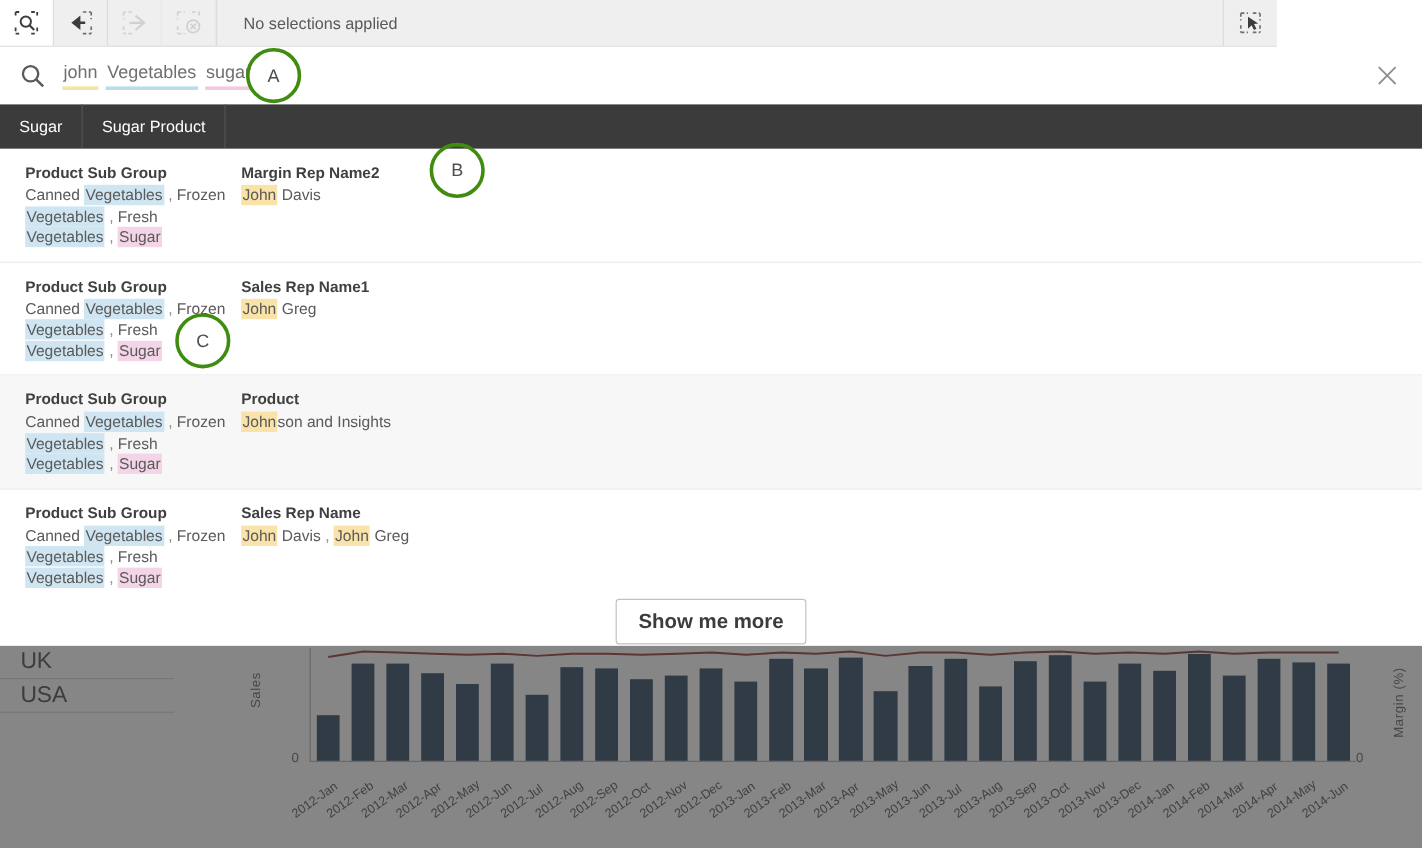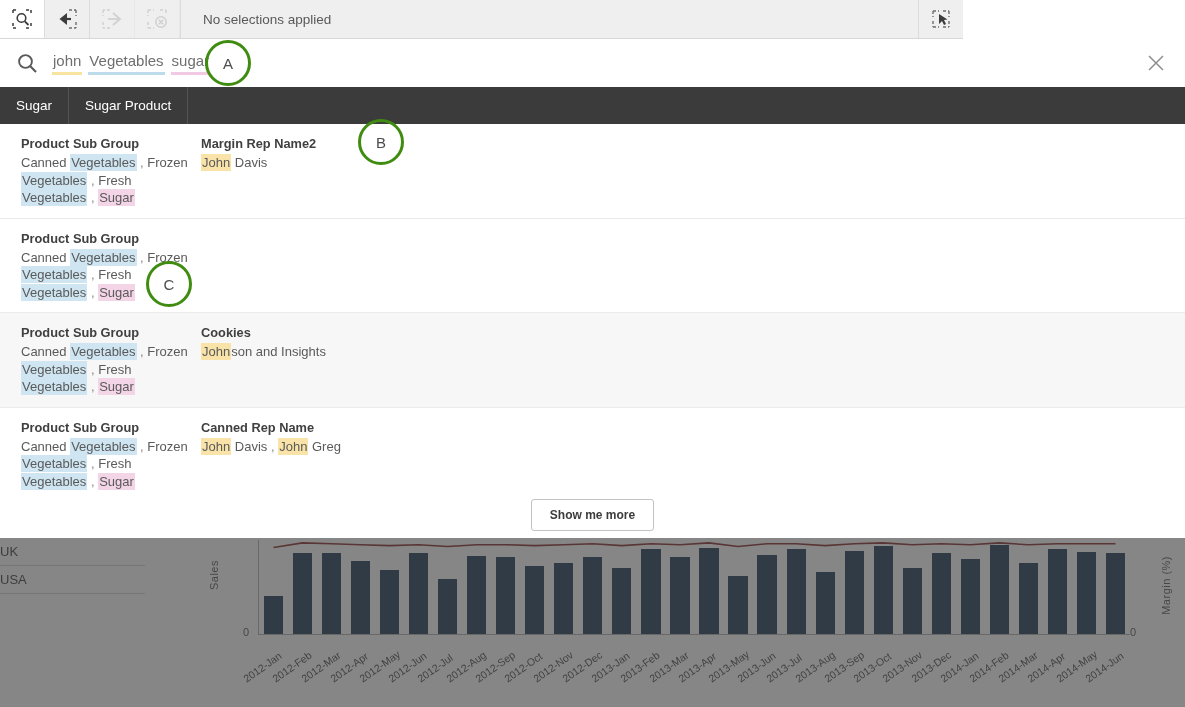--- a/index.html
+++ b/index.html
@@ -13,22 +13,22 @@
 
   
   .bg-layer {
     position: absolute; left: 0; top: 0; width: 1185px; height: 707px;
     background: #ffffff;
   }
   .bg-content { position: absolute; left: 0; top: 0; width: 1185px; height: 707px; }
 
   .lb-panel { position: absolute; left: 0; top: 538px; width: 157px; height: 169px; background: #fff; }
   .lb-item {
-    height: 28px; line-height: 28px; 
-    font-size: 13px; color: #404040; border-bottom: 1px solid #d6d6d6;
+    height: 28px; line-height: 28px; padding-left: 17px;
+    font-size: 19px; color: #404040; border-bottom: 1px solid #d6d6d6;
     margin: 0 12px 0 0;
   }
 
   .chart-area { position: absolute; left: 157px; top: 538px; width: 1028px; height: 169px; background:#fff; }
   .y-label {
     position: absolute; left: 208px; top: 560px;
     font-size: 11px; color: #595959;
     writing-mode: vertical-rl; transform: rotate(180deg);
     letter-spacing: .5px;
   }
@@ -54,21 +54,21 @@
     transform-origin: left top; transform: rotate(-35deg) translate(-46px, 10px);
   }
 
   .dimmer {
     position: absolute; left: 0; top: 538px; width: 1185px; height: 169px;
     background: rgba(60,60,60,.62);
   }
 
   
   .sel-bar {
-    position: absolute; left: 0; top: 0; width: 963px; height: 39px;
+    position: absolute; left: 0; top: 0; width: 1064px; height: 39px;
     background: #efefef; border-bottom: 1px solid #d8d8d8;
     display: flex; align-items: stretch;
   }
   .tool-btn {
     width: 45px; display: flex; align-items: center; justify-content: center;
     border-right: 1px solid #dcdcdc; background: #efefef;
   }
   .tool-btn.active { background: #ffffff; }
   .tool-btn.disabled { opacity: .35; }
   .sel-text {
@@ -127,21 +127,21 @@
   .col-left .field-vals { max-width: 172px; }
   .hl { padding: 1px 1px; }
   .sep { color: #8a8a8a; }
 
   .showmore-wrap {
     position: absolute; left: 0; top: 499px; width: 1185px; height: 39px;
     display: flex; align-items: flex-start; justify-content: center; background: #fff;
   }
   .showmore {
     padding: 8px 18px; background: #ffffff; border: 1px solid #c2c2c2;
-    border-radius: 3px; font-size: 12px; font-weight: bold; color: #3c3c3c;
+    border-radius: 3px; font-size: 17px; font-weight: bold; color: #3c3c3c;
   }
 
   
   .anno {
     position: absolute; width: 46px; height: 46px; border-radius: 50%;
     border: 3px solid #3f8c10; background: rgba(255,255,255,0);
     display: flex; align-items: center; justify-content: center;
     font-size: 15px; color: #4d4d4d; font-family: "Liberation Sans", sans-serif;
   }
 </style>
@@ -438,38 +438,42 @@
         <div class="col-right">
           <div class="field-title">Margin Rep Name2</div>
           <div class="field-vals"><span class="hl" style="background: rgb(249, 227, 168);">John</span><span> Davis</span></div>
         </div>
       </div>
       <div class="row">
         <div class="col-left">
           <div class="field-title">Product Sub Group</div>
           <div class="field-vals"><span>Canned </span><span class="hl" style="background: rgb(207, 230, 242);">Vegetables</span><span class="sep"> , </span><span>Frozen </span><span class="hl" style="background: rgb(207, 230, 242);">Vegetables</span><span class="sep"> , </span><span>Fresh </span><span class="hl" style="background: rgb(207, 230, 242);">Vegetables</span><span class="sep"> , </span><span class="hl" style="background: rgb(244, 213, 232);">Sugar</span></div>
         </div>
+        <div class="col-right">
+          <div class="field-title">Sales Rep Name1</div>
+          <div class="field-vals"><span class="hl" style="background: rgb(249, 227, 168);">John</span><span> Greg</span></div>
+        </div>
       </div>
       <div class="row hover">
         <div class="col-left">
           <div class="field-title">Product Sub Group</div>
           <div class="field-vals"><span>Canned </span><span class="hl" style="background: rgb(207, 230, 242);">Vegetables</span><span class="sep"> , </span><span>Frozen </span><span class="hl" style="background: rgb(207, 230, 242);">Vegetables</span><span class="sep"> , </span><span>Fresh </span><span class="hl" style="background: rgb(207, 230, 242);">Vegetables</span><span class="sep"> , </span><span class="hl" style="background: rgb(244, 213, 232);">Sugar</span></div>
         </div>
         <div class="col-right">
-          <div class="field-title">Cookies</div>
+          <div class="field-title">Product</div>
           <div class="field-vals"><span class="hl" style="background: rgb(249, 227, 168);">John</span><span>son and Insights</span></div>
         </div>
       </div>
       <div class="row">
         <div class="col-left">
           <div class="field-title">Product Sub Group</div>
           <div class="field-vals"><span>Canned </span><span class="hl" style="background: rgb(207, 230, 242);">Vegetables</span><span class="sep"> , </span><span>Frozen </span><span class="hl" style="background: rgb(207, 230, 242);">Vegetables</span><span class="sep"> , </span><span>Fresh </span><span class="hl" style="background: rgb(207, 230, 242);">Vegetables</span><span class="sep"> , </span><span class="hl" style="background: rgb(244, 213, 232);">Sugar</span></div>
         </div>
         <div class="col-right">
-          <div class="field-title">Canned Rep Name</div>
+          <div class="field-title">Sales Rep Name</div>
           <div class="field-vals"><span class="hl" style="background: rgb(249, 227, 168);">John</span><span> Davis</span><span class="sep"> , </span><span class="hl" style="background: rgb(249, 227, 168);">John</span><span> Greg</span></div>
         </div>
       </div>
     </div>
 
   <div class="showmore-wrap">
     <div class="showmore">Show me more</div>
   </div>
 
   <div class="anno" id="annoA" style="left: 205px; top: 40px; border-color: rgb(63, 140, 16);">A</div>

